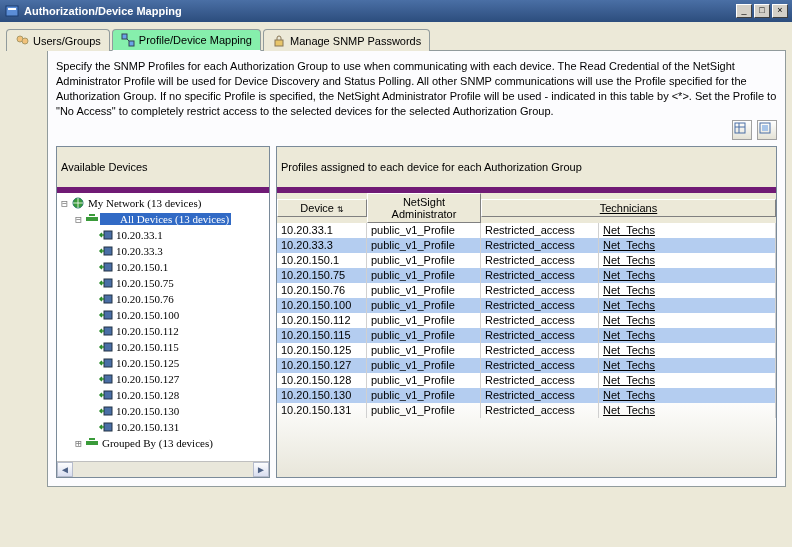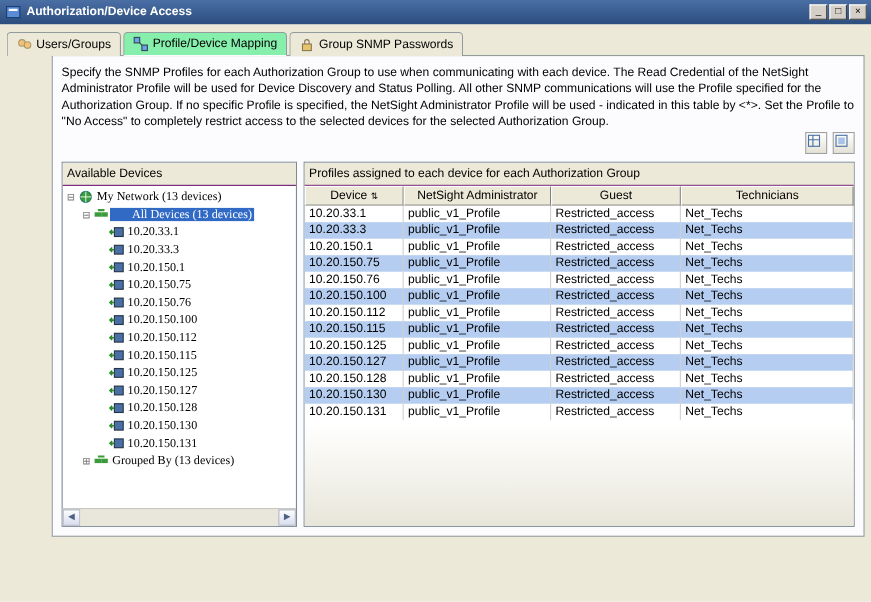--- a/index.html
+++ b/index.html
@@ -85,22 +85,22 @@
   .panel {
     border: 1px solid #7a8a99;
     background: #fff;
     display: flex; flex-direction: column;
   }
   .left { width: 214px; }
   .splitter { width: 6px; cursor: col-resize; }
   .right { flex: 1; }
   .panelhdr {
     background: #ece9d8;
-    padding: 4px 4px;
-    border-bottom: 1px solid #701a75;
+    padding: 14px 4px;
+    border-bottom: 6px solid #701a75;
     display: flex; align-items: center;
   }
   .tree {
     flex: 1; overflow: auto; padding: 2px 0;
     white-space: nowrap;
   }
   .tree-row {
     height: 16px; display: flex; align-items: center;
     padding-left: 2px;
   }
@@ -131,23 +131,23 @@
   }
   .gridrows { flex:1; overflow:auto; background:linear-gradient(#fff 0%, #fff 68%, #e8e6da 100%); }
   .gr { display:flex; height:15px; }
   .gr.sel { background:#b4cdf0; }
   .gc {
     padding: 1px 4px;
     border-right: 1px solid #d0d0d0;
     overflow: hidden; white-space: nowrap;
   }
   .c0 { width: 90px; }
-  .c1 { width: 134px; }
+  .c1 { width: 114px; }
   .c2 { width: 118px; }
-  .c3 { flex: 1; }
+  .c3 { flex: 1; text-decoration: underline; }
   .sorticon { font-size:8px; margin-left:3px; }
   .footnote {
     padding: 3px 6px;
     background: #ece9d8;
     border-top: 1px solid #bfbfbf;
   }
   .buttons {
     display:flex; justify-content:flex-end;
     padding: 10px 2px 0 0;
   }
@@ -165,21 +165,21 @@
 </head>
 <body>
 
 <div class="titlebar">
   <span class="icon">
     <svg width="16" height="16">
         <rect x="2" y="3" width="12" height="10" fill="#5b8dd6" stroke="#1a3d70"></rect>
         <rect x="4" y="5" width="8" height="2" fill="#fff"></rect>
       </svg>
   </span>
-  <span class="title">Authorization/Device Access</span>
+  <span class="title">Authorization/Device Mapping</span>
   <span class="winbtn">_</span>
   <span class="winbtn">□</span>
   <span class="winbtn">×</span>
 </div>
 
 <div class="content">
   <div class="tabs">
     <div class="tab">
       <span class="ticon">
           <svg width="14" height="14">
@@ -199,21 +199,21 @@
         </span>
       <span>Profile/Device Mapping</span>
     </div>
     <div class="tab">
       <span class="ticon">
           <svg width="14" height="14">
             <rect x="3" y="6" width="8" height="6" fill="#e8c56a" stroke="#875"></rect>
             <path d="M5 6 V4 a2 2 0 0 1 4 0 V6" fill="none" stroke="#875"></path>
           </svg>
         </span>
-      <span>Group SNMP Passwords</span>
+      <span>Manage SNMP Passwords</span>
     </div>
   </div>
 
   <div class="tabbody">
     <div class="desc">Specify the SNMP Profiles for each Authorization Group to use when communicating with each device.  The Read Credential of the NetSight Administrator Profile will be used for Device Discovery and Status Polling.  All other SNMP communications will use the Profile specified for the Authorization Group.  If no specific Profile is specified, the NetSight Administrator Profile will be used - indicated in this table by &lt;*&gt;.  Set the Profile to "No Access" to completely restrict access to the selected devices for the selected Authorization Group.</div>
     <div class="toolicons">
       <span class="ticonbtn"><svg width="14" height="14">
             <rect x="2" y="2" width="10" height="10" fill="none" stroke="#4a6fa5"></rect>
             <line x1="2" y1="6" x2="12" y2="6" stroke="#4a6fa5"></line>
             <line x1="6" y1="2" x2="6" y2="12" stroke="#4a6fa5"></line>
@@ -433,21 +433,20 @@
 
       <div class="panel right">
         <div class="panelhdr">
           <span>Profiles assigned to each device for each Authorization Group</span>
         </div>
         <div class="gridhdr">
           <div class="gh c0">
             <span>Device</span><span class="sorticon">⇅</span>
           </div>
           <div class="gh c1"><span>NetSight Administrator</span></div>
-          <div class="gh c2"><span>Guest</span></div>
           <div class="gh c3"><span>Technicians</span></div>
         </div>
         <div class="gridrows" id="gridbody">
             <div class="gr">
               <div class="gc c0">10.20.33.1</div>
               <div class="gc c1">public_v1_Profile</div>
               <div class="gc c2">Restricted_access</div>
               <div class="gc c3">Net_Techs</div>
             </div>
             <div class="gr sel">

